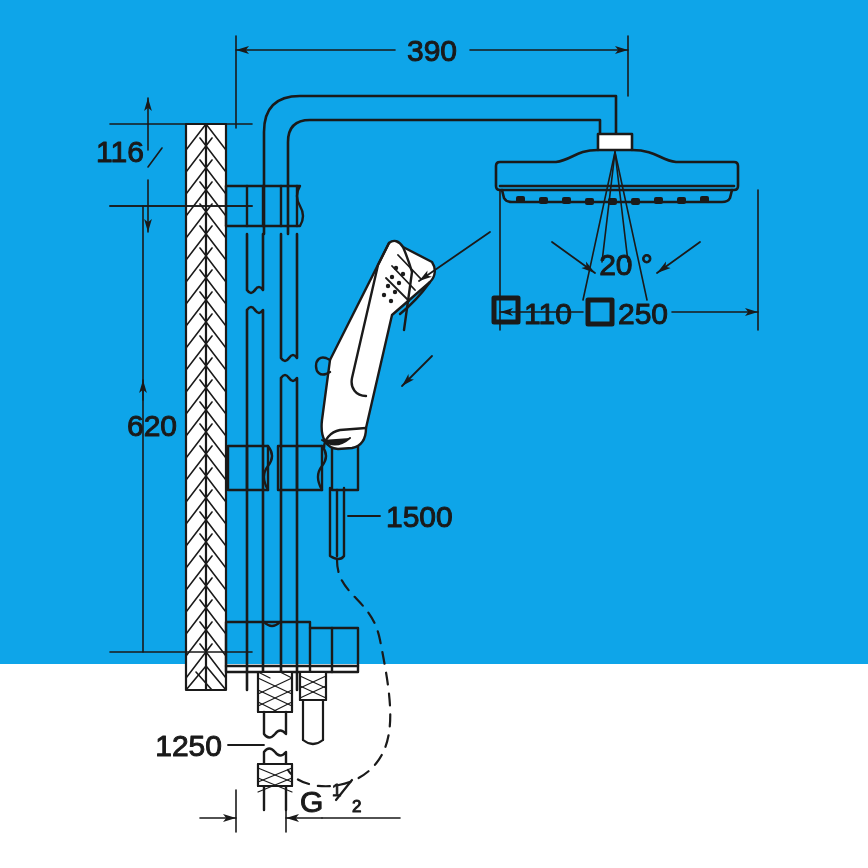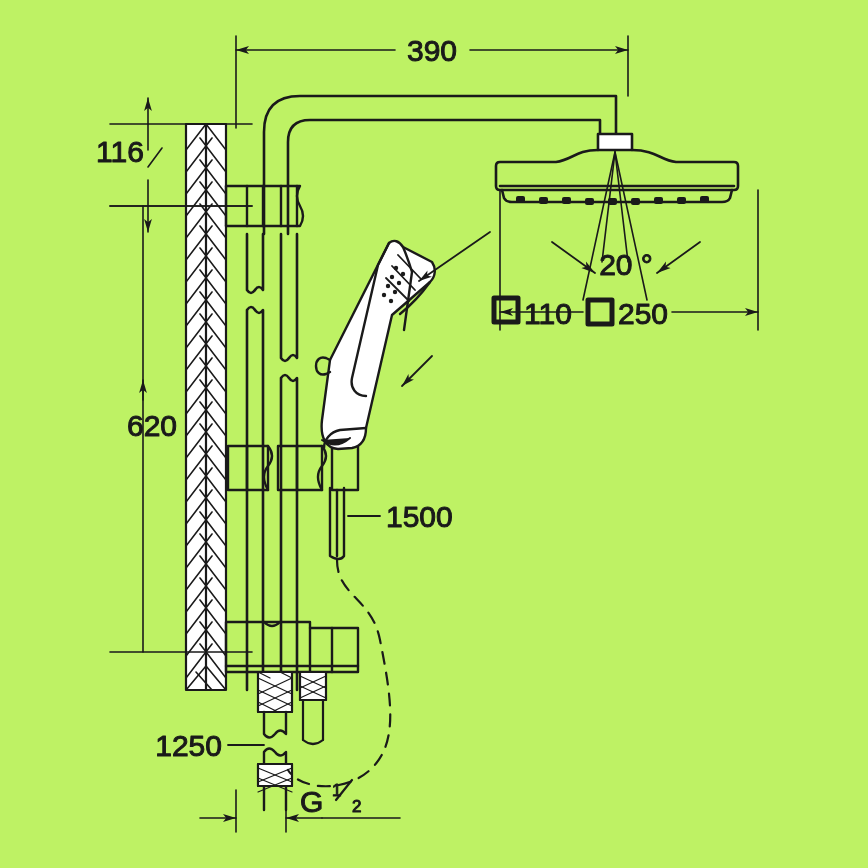--- a/index.html
+++ b/index.html
@@ -1,17 +1,17 @@
 <!DOCTYPE html>
 <html><head>
 <meta charset="utf-8">
 <style>
   html,body{margin:0;padding:0;background:#ffffff;}
   body{width:868px;height:868px;font-family:"Liberation Sans",sans-serif;overflow:hidden;}
-  #stage{position:relative;width:868px;height:868px;background:#bef264;}
+  #stage{position:relative;width:868px;height:664px;background:#0ea5e9;}
   svg{display:block;}
   .dimtext{font-family:"Liberation Sans",sans-serif;font-size:30px;fill:#1a1a1a;}
   .dimtext-sm{font-family:"Liberation Sans",sans-serif;font-size:17px;fill:#1a1a1a;}
 </style>
 </head>
 <body>
 
 <div id="stage">
 <svg width="868" height="868" viewBox="0 0 868 868">
   <defs>

